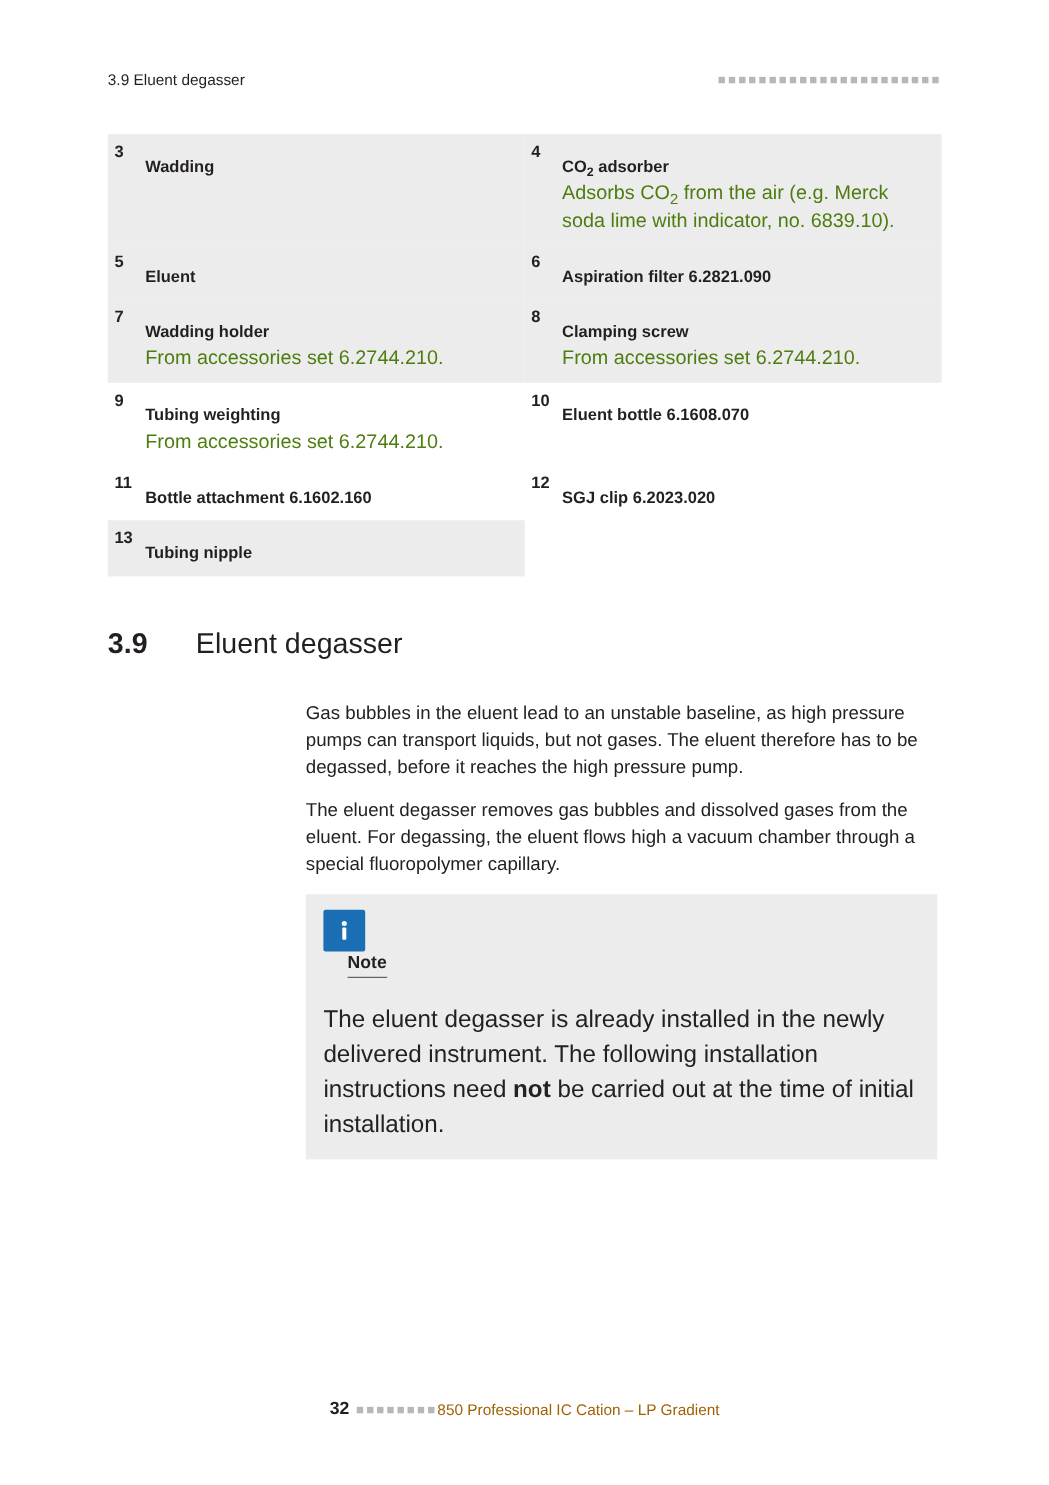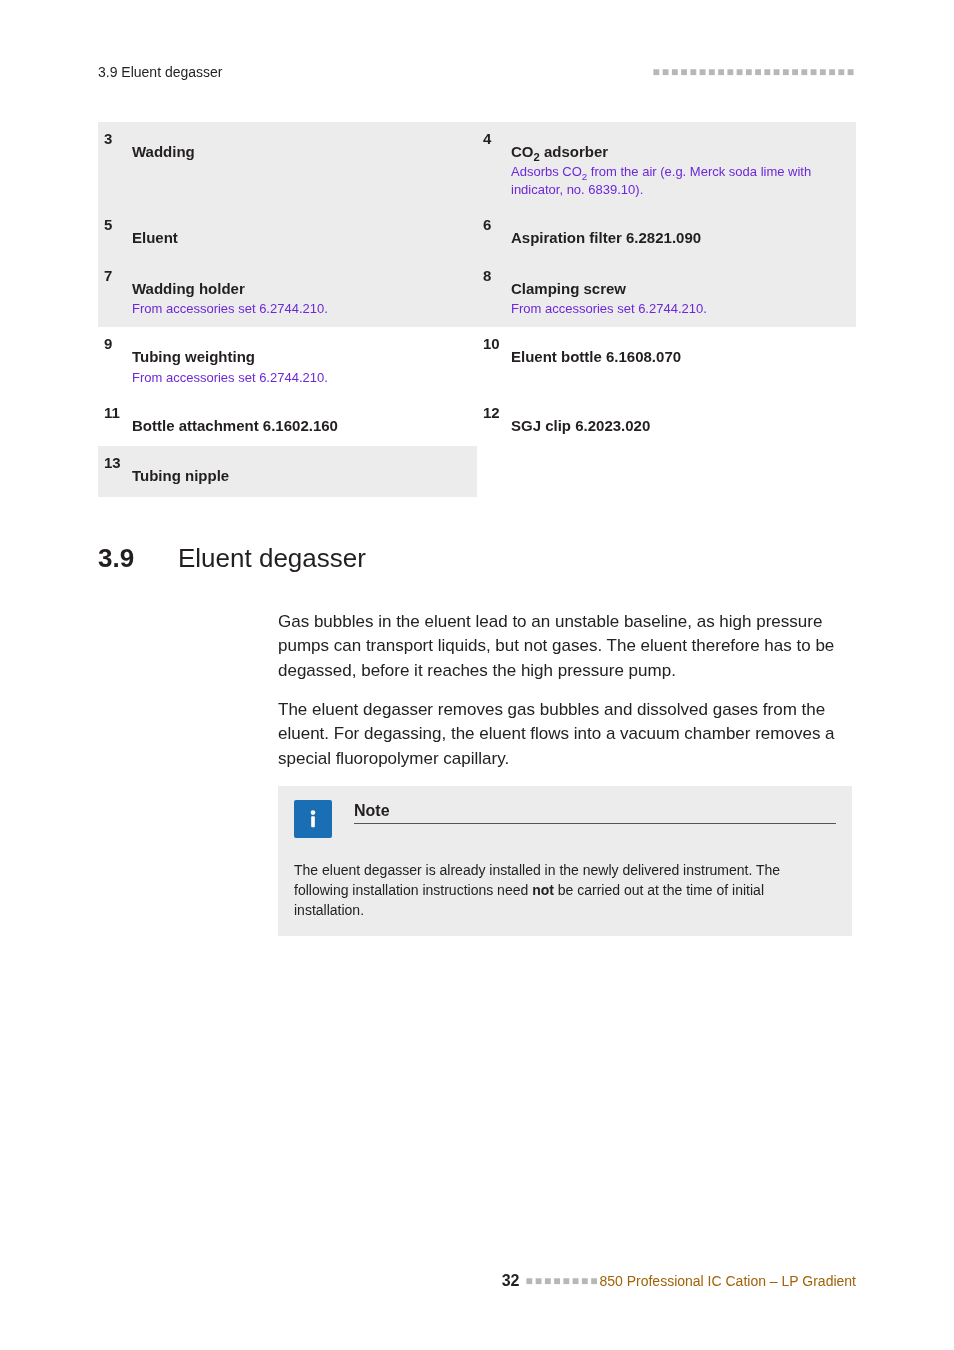--- a/index.html
+++ b/index.html
@@ -8,36 +8,36 @@
   .ph-left { font-size: 14px; color: #231f20; }
   .ph-right-dots { color: #b7b7b7; letter-spacing: 2px; font-size: 12px; }
   .page-header { display: flex; justify-content: space-between; align-items: center; margin-bottom: 42px; gap: 44px; }
   .legend { width: 100%; }
   .legend-row { display: flex; width: 100%; }
   .legend-cell { width: 50%; display: flex; align-items: flex-start; padding: 8px 12px 10px 6px; }
   .legend-cell.shaded { background: #ececec; }
   .legend-num { width: 28px; flex: 0 0 28px; font-weight: 700; font-size: 15px; }
   .legend-body { flex: 1; margin-top: 12px; }
   .legend-title { font-weight: 700; font-size: 15px; line-height: 1.35; }
-  .legend-desc { font-size: 13px; color: #6d28d9; line-height: 1.35; margin-top: 1px; }
+  .legend-desc { font-size: 18px; color: #4d7c0f; line-height: 1.35; margin-top: 1px; }
   sub { font-size: 0.75em; line-height: 0; }
   .section-heading { display: flex; margin-top: 46px; margin-bottom: 36px; }
   .sec-num { font-weight: 800; font-size: 26px; width: 80px; }
   .sec-title { font-weight: 400; font-size: 26px; }
   .body-col { margin-left: 180px; margin-right: 4px; }
   .body-p { font-size: 17px; line-height: 1.45; margin-bottom: 14px; color: #222; }
   .note-box { background: #ececec; padding: 14px 16px 16px 16px; margin-top: 10px; }
-  .note-head { display: flex; align-items: flex-start; }
+  .note-head { display: flex; align-items: flex-start; flex-direction: column; }
   .note-icon { width: 38px; height: 38px; background: #1a6fb4; display: flex; align-items: center; justify-content: center; border-radius: 2px; flex: 0 0 38px; }
   .note-icon svg { width: 22px; height: 22px; }
   .note-label-wrap { margin-left: 22px; flex: 1; padding-top: 2px; }
   .note-label { font-weight: 700; font-size: 16px; display: block; padding-bottom: 3px; border-bottom: 1px solid #555; }
-  .note-text { font-size: 14px; line-height: 1.45; margin-top: 22px; color: #222; }
+  .note-text { font-size: 22px; line-height: 1.45; margin-top: 22px; color: #222; }
   .note-text b { font-weight: 700; }
-  .footer { position: absolute; left: 98px; right: 98px; bottom: 60px; display: flex; justify-content: flex-end; align-items: center; font-size: 14px; }
+  .footer { position: absolute; left: 98px; right: 98px; bottom: 60px; display: flex; justify-content: center; align-items: center; font-size: 14px; }
   .footer-left { display: flex; align-items: center; }
   .footer-page { font-weight: 700; font-size: 16px; margin-right: 6px; }
   .footer-dots { color: #b7b7b7; letter-spacing: 2px; font-size: 12px; }
   .footer-right { font-size: 14px; color: #a16207; }
 </style>
 </head>
 <body>
 
 <div class="page">
 
@@ -138,21 +138,21 @@
 
   </div>
 
   <div class="section-heading">
     <div class="sec-num">3.9</div>
     <div class="sec-title">Eluent degasser</div>
   </div>
 
   <div class="body-col">
     <p class="body-p">Gas bubbles in the eluent lead to an unstable baseline, as high pressure pumps can transport liquids, but not gases. The eluent therefore has to be degassed, before it reaches the high pressure pump.</p>
-    <p class="body-p">The eluent degasser removes gas bubbles and dissolved gases from the eluent. For degassing, the eluent flows into a vacuum chamber removes a special fluoropolymer capillary.</p>
+    <p class="body-p">The eluent degasser removes gas bubbles and dissolved gases from the eluent. For degassing, the eluent flows high a vacuum chamber through a special fluoropolymer capillary.</p>
 
     <div class="note-box">
       <div class="note-head">
         <div class="note-icon">
           <svg viewBox="0 0 24 24" fill="#fff">
             <circle cx="12" cy="5" r="2.5"></circle>
             <rect x="10" y="9" width="4" height="12" rx="1"></rect>
           </svg>
         </div>
         <div class="note-label-wrap">

